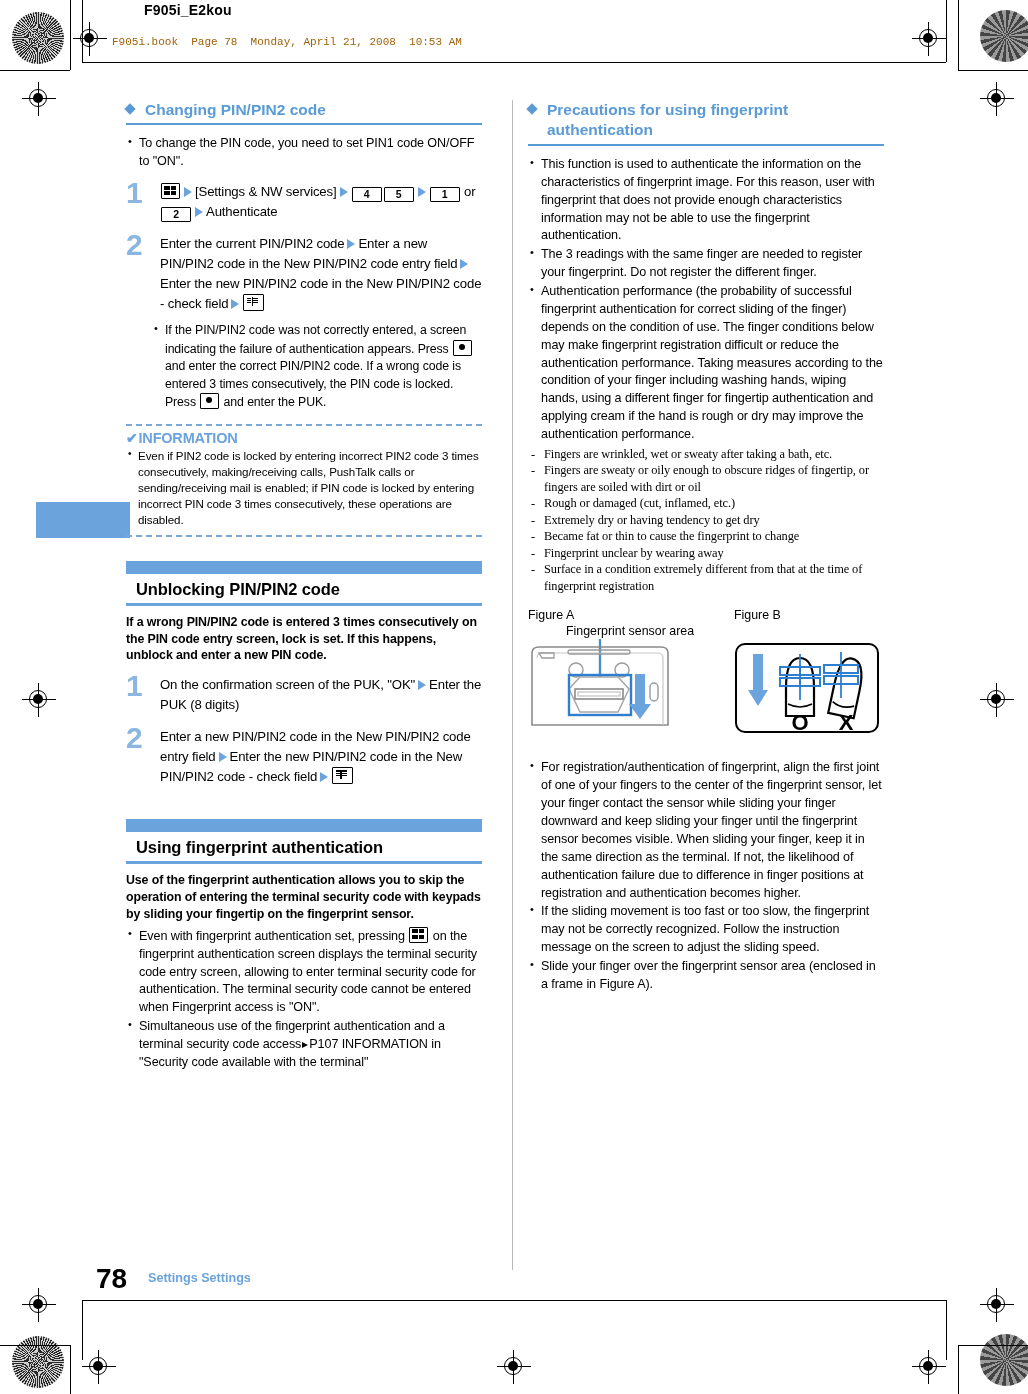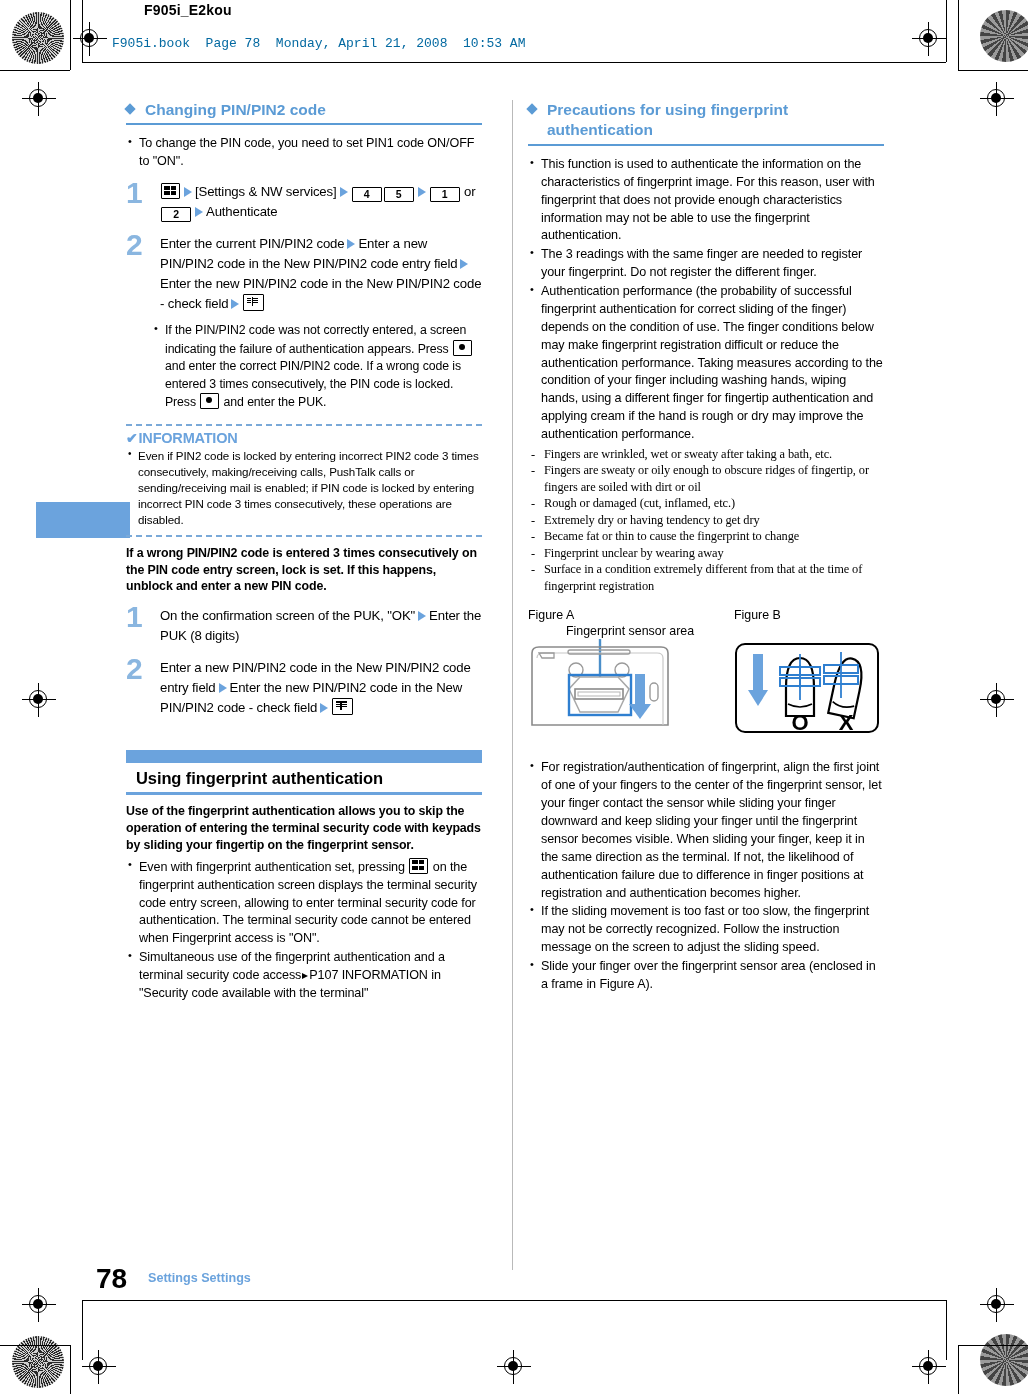--- a/index.html
+++ b/index.html
@@ -41,21 +41,21 @@
   }
 
   
   .doc-id {
     position: absolute; left: 144px; top: 2px;
     font-size: 14px; font-weight: bold; letter-spacing: .2px;
   }
   .book-line {
     position: absolute; left: 112px; top: 36px;
     font-family: "Liberation Mono", monospace;
-    font-size: 13px; color: #0369a1; white-space: pre;
+    font-size: 11px; color: #a16207; white-space: pre;
   }
   .header-rule {
     position: absolute; left: 82px; top: 62px; width: 864px; height: 1.3px; background: #000;
   }
   .header-rule2 {
     position: absolute; left: 82px; top: 0px; width: 1.3px; height: 62px; background: #000;
   }
   .header-rule3 {
     position: absolute; left: 946px; top: 0px; width: 1.3px; height: 62px; background: #000;
   }
@@ -371,20 +371,25 @@
 
   <div class="info-block">
     <div class="info-dash-top"></div>
     <div class="info-title"><span class="chk">✔</span><span>INFORMATION</span></div>
     <ul class="info-list">
       <li>Even if PIN2 code is locked by entering incorrect PIN2 code 3 times consecutively, making/receiving calls, PushTalk calls or sending/receiving mail is enabled; if PIN code is locked by entering incorrect PIN code 3 times consecutively, these operations are disabled.</li>
     </ul>
     <div class="info-dash-bot"></div>
   </div>
 
+  <div class="bar-head">
+    <div class="topbar"></div>
+    <div class="title">Unblocking PIN/PIN2 code</div>
+    <div class="botrule"></div>
+  </div>
   <div class="intro-bold">If a wrong PIN/PIN2 code is entered 3 times consecutively on the PIN code entry screen, lock is set. If this happens, unblock and enter a new PIN code.</div>
 
   <div class="step">
     <div class="num">1</div>
     <div class="body">
       <span>On the confirmation screen of the PUK, "OK"</span><span class="arr"></span><span>Enter the PUK (8 digits)</span>
     </div>
   </div>
 
   <div class="step">

